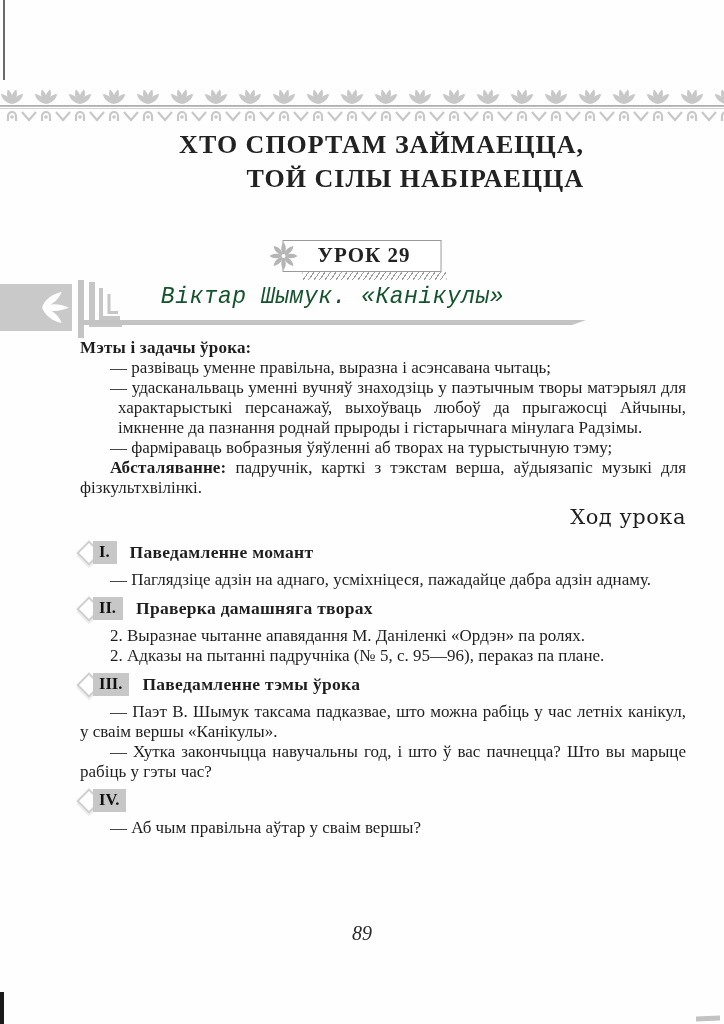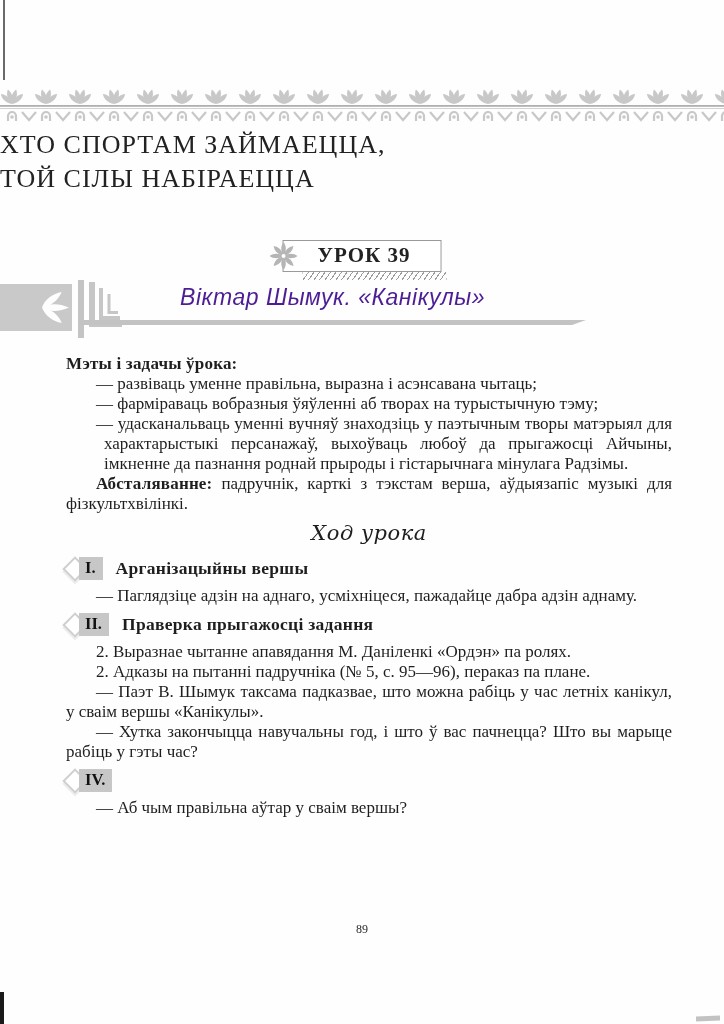--- a/index.html
+++ b/index.html
@@ -13,73 +13,73 @@
   
   .artifact-tl { position:absolute; left:3px; top:0; width:2px; height:80px; background:#6a6a6a; }
   .artifact-bl { position:absolute; left:0; top:992px; width:4px; height:32px; background:#1a1a1a; }
   .artifact-br { position:absolute; left:696px; top:1016px; width:24px; height:5px; background:#c2c2c2; transform:rotate(-2deg); }
 
   
   .ornament { position:absolute; left:0; top:88px; width:724px; height:40px; }
 
   
   .title {
-    position:absolute; left:0; top:128px; width:584px; text-align:left;
-    font-weight:normal; font-size:26px; line-height:34px; letter-spacing:1px; color:#222;
+    position:absolute; left:0; top:128px; width:584px; text-align:right;
+    font-weight:bold; font-size:26px; line-height:34px; letter-spacing:1px; color:#222;
   }
 
   
   .badge-wrap { position:absolute; left:50%; top:240px; transform:translateX(-50%); }
   .badge-box {
     position:relative; display:inline-block; background:#fff;
     border:1.5px solid #9a9a9a; padding:2px 30px 3px 34px;
     font-weight:bold; font-size:21px; letter-spacing:1px; color:#222; z-index:1;
   }
   .badge-snowflake { position:absolute; left:-14px; top:1px; width:30px; height:30px; z-index:2; }
   .badge-hatch {
     position:absolute; left:20px; right:-5px; top:100%; height:8px;
     background:repeating-linear-gradient(125deg,#9b9b9b 0 1px,transparent 1px 4.5px);
   }
 
   
   .left-deco { position:absolute; left:0; top:279px; width:132px; height:62px; }
   .subtitle {
     position:absolute; left:80px; top:284px; width:505px; text-align:center;
-    font-style:italic; font-size:23px; letter-spacing:0.5px; color:#4c1d95;
-    font-family:Liberation Sans, sans-serif;
+    font-style:italic; font-size:23px; letter-spacing:0.5px; color:#14532d;
+    font-family:Liberation Mono, monospace;
   }
   .subtitle-rule {
     position:absolute; left:80px; top:320px; width:506px; height:5px; background:#c3c3c3;
     clip-path:polygon(0 0,100% 0,calc(100% - 14px) 100%,0 100%);
   }
 
   
-  .content { position:absolute; left:66px; top:338px; width:606px; font-size:17px; line-height:20px; text-align:justify;margin-top:16px; }
+  .content { position:absolute; left:80px; top:338px; width:606px; font-size:17px; line-height:20px; text-align:justify; }
   .content b { letter-spacing:0.2px; }
   p.indent { text-indent:30px; }
   p.goal { padding-left:38px; text-indent:-8px; }
   .flow-heading {
-    margin-top:2px; height:34px; line-height:34px; text-align:center;
-    font-style:italic; font-size:21px; letter-spacing:0.5px;
+    margin-top:2px; height:34px; line-height:34px; text-align:right;
+    font-size:21px; letter-spacing:0.5px;
     font-family:"DejaVu Serif","Liberation Serif",serif;
   }
   .section-head { display:flex; align-items:center; margin:5px 0 5px 2px; height:26px; }
   .marker { position:relative; margin-left:11px; }
   .marker .diamond {
     position:absolute; left:-13px; top:3px; width:18px; height:18px;
     background:#fff; border:2px solid #cfcfcf; transform:rotate(45deg);
     box-shadow:2px 2px 0 rgba(0,0,0,0.07);
   }
   .marker .numeral {
     position:relative; z-index:1; display:inline-block; background:#c7c7c7;
     padding:1px 7px 2px 6px; font-weight:bold; font-size:16.5px; color:#111;
   }
   .section-title { font-weight:bold; font-size:17.5px; letter-spacing:0.3px; margin-left:13px; }
 
-  .page-number { position:absolute; left:0; top:922px; width:724px; text-align:center; font-size:12px; color:#2a2a2a; }
+  .page-number { position:absolute; left:0; top:922px; width:724px; text-align:center; font-size:20px; color:#2a2a2a;font-style:italic; }
 </style>
 </head>
 <body>
 
 <div class="page">
 
   <div class="artifact-tl"></div>
   <div class="artifact-bl"></div>
   <div class="artifact-br"></div>
 
@@ -201,21 +201,21 @@
           <g transform="rotate(270)">
               <path d="M0 0 C-3 -5 -3 -10 0 -14 C3 -10 3 -5 0 0 Z"></path>
             </g>
           <g transform="rotate(315)">
               <path d="M0 0 C-3 -5 -3 -10 0 -14 C3 -10 3 -5 0 0 Z"></path>
             </g>
           <circle r="2" fill="#fefefe"></circle>
         </g>
       </svg>
     </span>
-    <span class="badge-box">УРОК 39</span>
+    <span class="badge-box">УРОК 29</span>
     <span class="badge-hatch"></span>
   </div>
 
   <div class="left-deco">
     <svg width="132" height="62" viewBox="0 0 132 62" xmlns="http://www.w3.org/2000/svg">
       <rect x="0" y="5" width="72" height="47" fill="#c9c9c9"></rect>
       <g fill="#fefefe">
         <g transform="translate(42,28.5) rotate(-38)">
             <path d="M0 0 C7 -4.5 17 -4.5 25 0 C17 4.5 7 4.5 0 0 Z"></path>
           </g>
@@ -235,46 +235,53 @@
     </svg>
   </div>
 
   <div class="subtitle">Віктар Шымук. «Канікулы»</div>
   <div class="subtitle-rule"></div>
 
   <div class="content">
 
     <p><b>Мэты і задачы ўрока:</b></p>
     <p class="goal">— развіваць уменне правільна, выразна і асэнсавана чытаць;</p>
+    <p class="goal">— удасканальваць уменні вучняў знаходзіць у паэтычным творы матэрыял для характарыстыкі персанажаў, выхоўваць любоў да прыгажосці Айчыны, імкненне да пазнання роднай прыроды і гістарычнага мінулага Радзімы.</p>
     <p class="goal">— фарміраваць вобразныя ўяўленні аб творах на турыстычную тэму;</p>
-    <p class="goal">— удасканальваць уменні вучняў знаходзіць у паэтычным творы матэрыял для характарыстыкі персанажаў, выхоўваць любоў да прыгажосці Айчыны, імкненне да пазнання роднай прыроды і гістарычнага мінулага Радзімы.</p>
 
     <p class="indent"><b>Абсталяванне:</b><span> падручнік, карткі з тэкстам верша, аўдыязапіс музыкі для фізкультхвілінкі.</span></p>
 
     <div class="flow-heading">Ход урока</div>
 
     <div class="section-head">
       <span class="marker">
         <span class="diamond"></span>
         <span class="numeral">I.</span>
       </span>
-      <span class="section-title">Арганізацыйны вершы</span>
+      <span class="section-title">Паведамленне момант</span>
     </div>
     <p class="indent">— Паглядзіце адзін на аднаго, усміхніцеся, пажадайце дабра адзін аднаму.</p>
 
     <div class="section-head">
       <span class="marker">
         <span class="diamond"></span>
         <span class="numeral">II.</span>
       </span>
-      <span class="section-title">Праверка прыгажосці задання</span>
+      <span class="section-title">Праверка дамашняга творах</span>
     </div>
     <p class="indent">2. Выразнае чытанне апавядання М. Даніленкі «Ордэн» па ролях.</p>
     <p class="indent">2. Адказы на пытанні падручніка (№ 5, с. 95—96), пераказ па плане.</p>
 
+    <div class="section-head">
+      <span class="marker">
+        <span class="diamond"></span>
+        <span class="numeral">III.</span>
+      </span>
+      <span class="section-title">Паведамленне тэмы ўрока</span>
+    </div>
     <p class="indent">— Паэт В. Шымук таксама падказвае, што можна рабіць у час летніх канікул, у сваім вершы «Канікулы».</p>
     <p class="indent">— Хутка закончыцца навучальны год, і што ў вас пачнецца? Што вы марыце рабіць у гэты час?</p>
 
     <div class="section-head">
       <span class="marker">
         <span class="diamond"></span>
         <span class="numeral">IV.</span>
       </span>
     </div>
     <p class="indent">— Аб чым правільна аўтар у сваім вершы?</p>

